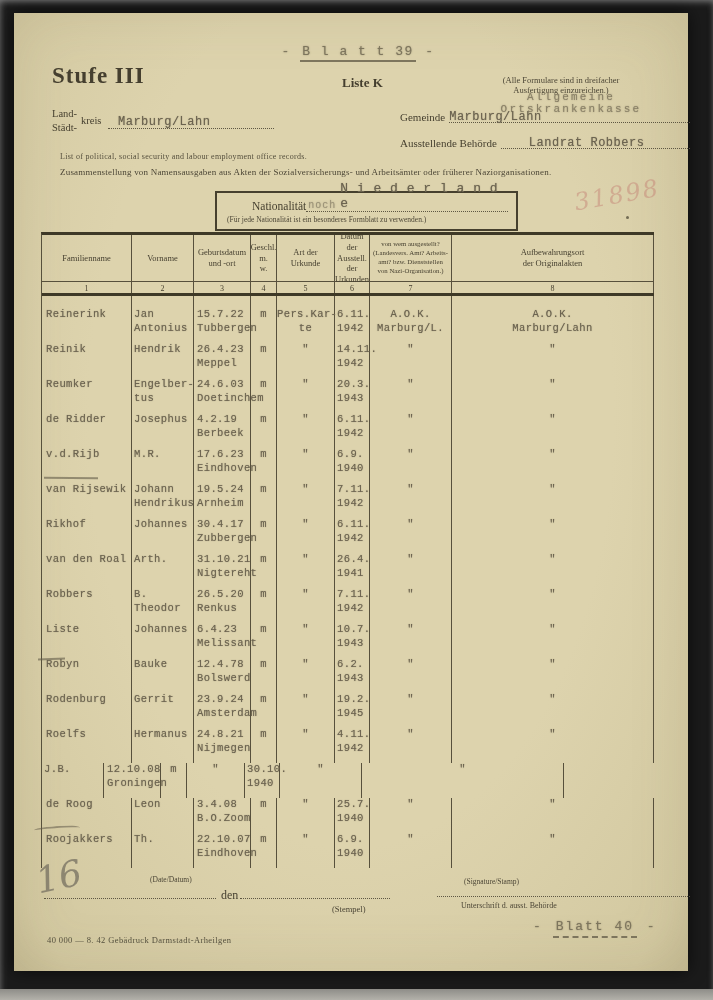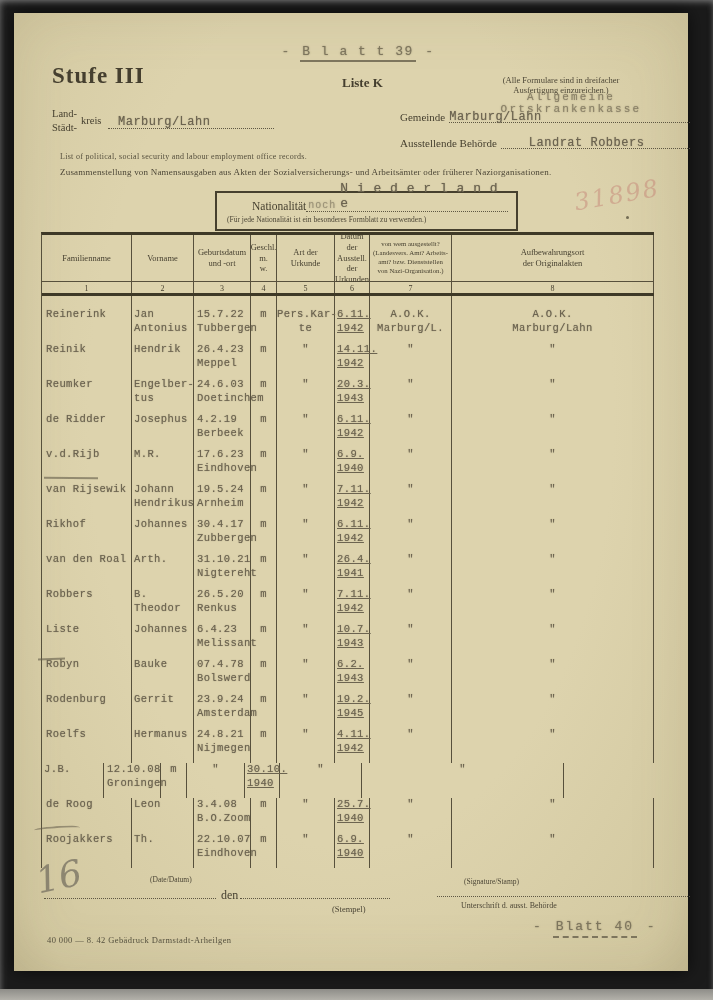--- a/index.html
+++ b/index.html
@@ -72,21 +72,21 @@
   .cell.h.small { font-size:6.8px; line-height:1.3; }
   .nums { height:14px; border-bottom:3px solid #3e3927; }
   .cell.n { font-family:"Liberation Serif",serif; font-size:8px; color:#453f2f; text-align:center; line-height:13px; }
   .trow { height:35px; }
   .trow.spacer { height:12px; }
   .cell.d { font-family:"Liberation Mono",monospace; font-size:10.5px; line-height:13.5px;
             color:#6c6450; letter-spacing:.4px; white-space:pre; overflow:visible;
             text-shadow:0 0 1px rgba(108,100,80,.7); }
   .d.c0 { padding-left:4px; } .d.c1 { padding-left:2px; } .d.c2 { padding-left:3px; }
   .d.c3, .d.c4, .d.c6, .d.c7 { text-align:center; }
-  .d.c5 { padding-left:2px;text-decoration:underline; }
+  .d.c5 { padding-left:2px; }
 
   
   .pencil { background:rgba(96,90,72,.6); }
   .mark-rijb { left:30px; top:464px; width:54px; height:2px; transform:rotate(.6deg); }
   .mark-robijn { left:24px; top:645px; width:27px; height:2px; transform:rotate(-2deg); }
   .mark-roog { left:20px; top:813px; width:46px; height:6px; background:none;
                border-top:2px solid rgba(96,90,72,.55); border-radius:50% 60% 0 0; transform:rotate(-4deg); }
   .page-num { left:22px; top:843px; font-family:"DejaVu Serif",serif; font-style:italic; font-size:36px;
               color:rgba(122,116,100,.8); transform:rotate(-12deg); }
 
@@ -313,21 +313,21 @@
             <div class="cell d c3">m</div>
             <div class="cell d c4">"</div>
             <div class="cell d c5">10.7.
 1943</div>
             <div class="cell d c6">"</div>
             <div class="cell d c7">"</div>
           </div>
           <div class="trow">
             <div class="cell d c0">Robyn</div>
             <div class="cell d c1">Bauke</div>
-            <div class="cell d c2">07.4.78
+            <div class="cell d c2">12.4.78
 Bolswerd</div>
             <div class="cell d c3">m</div>
             <div class="cell d c4">"</div>
             <div class="cell d c5">6.2.
 1943</div>
             <div class="cell d c6">"</div>
             <div class="cell d c7">"</div>
           </div>
           <div class="trow">
             <div class="cell d c0">Rodenburg</div>

